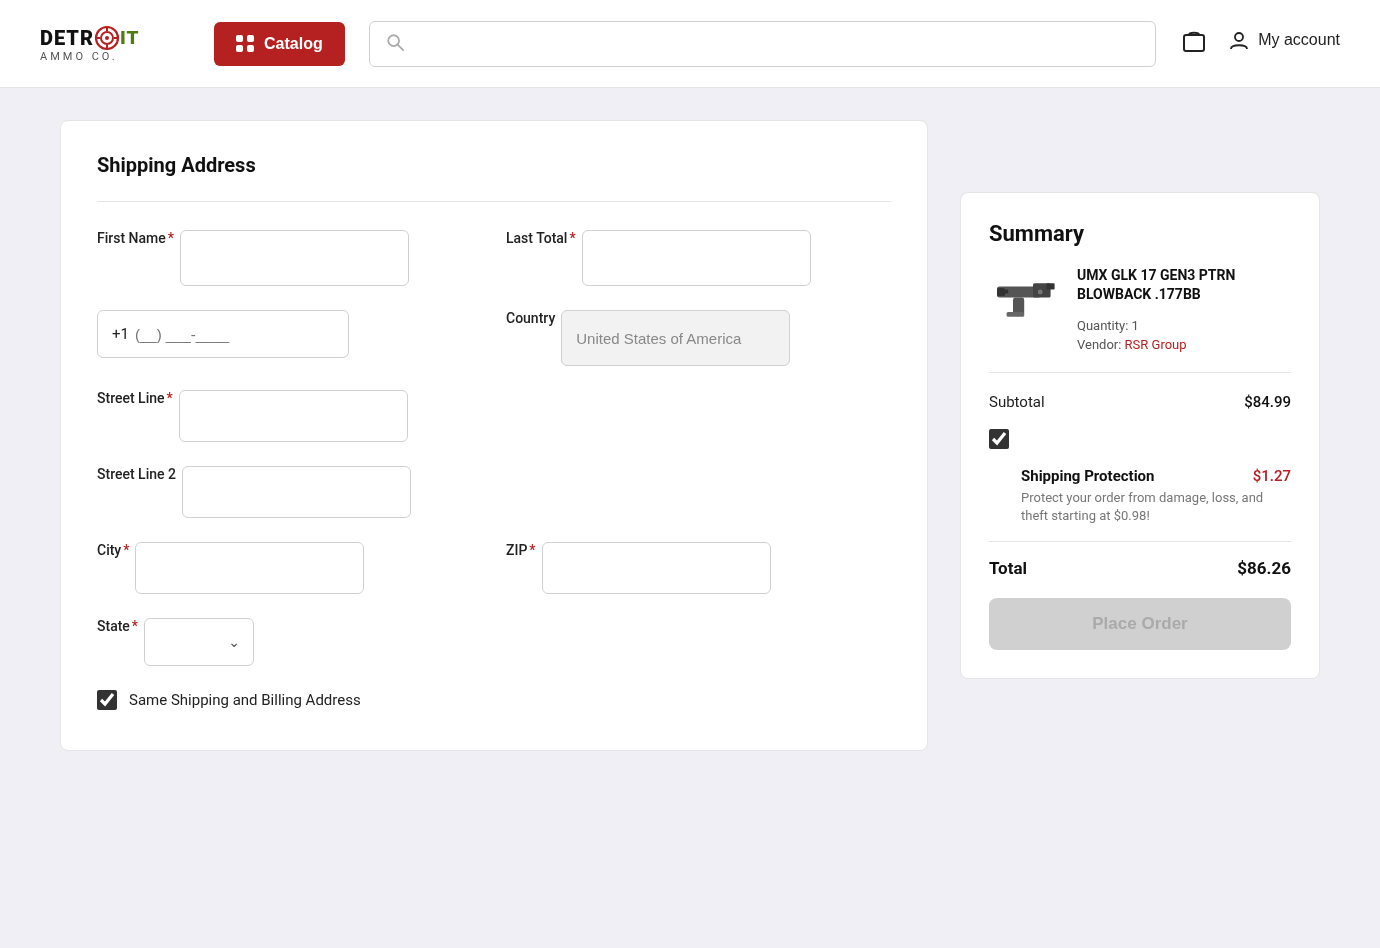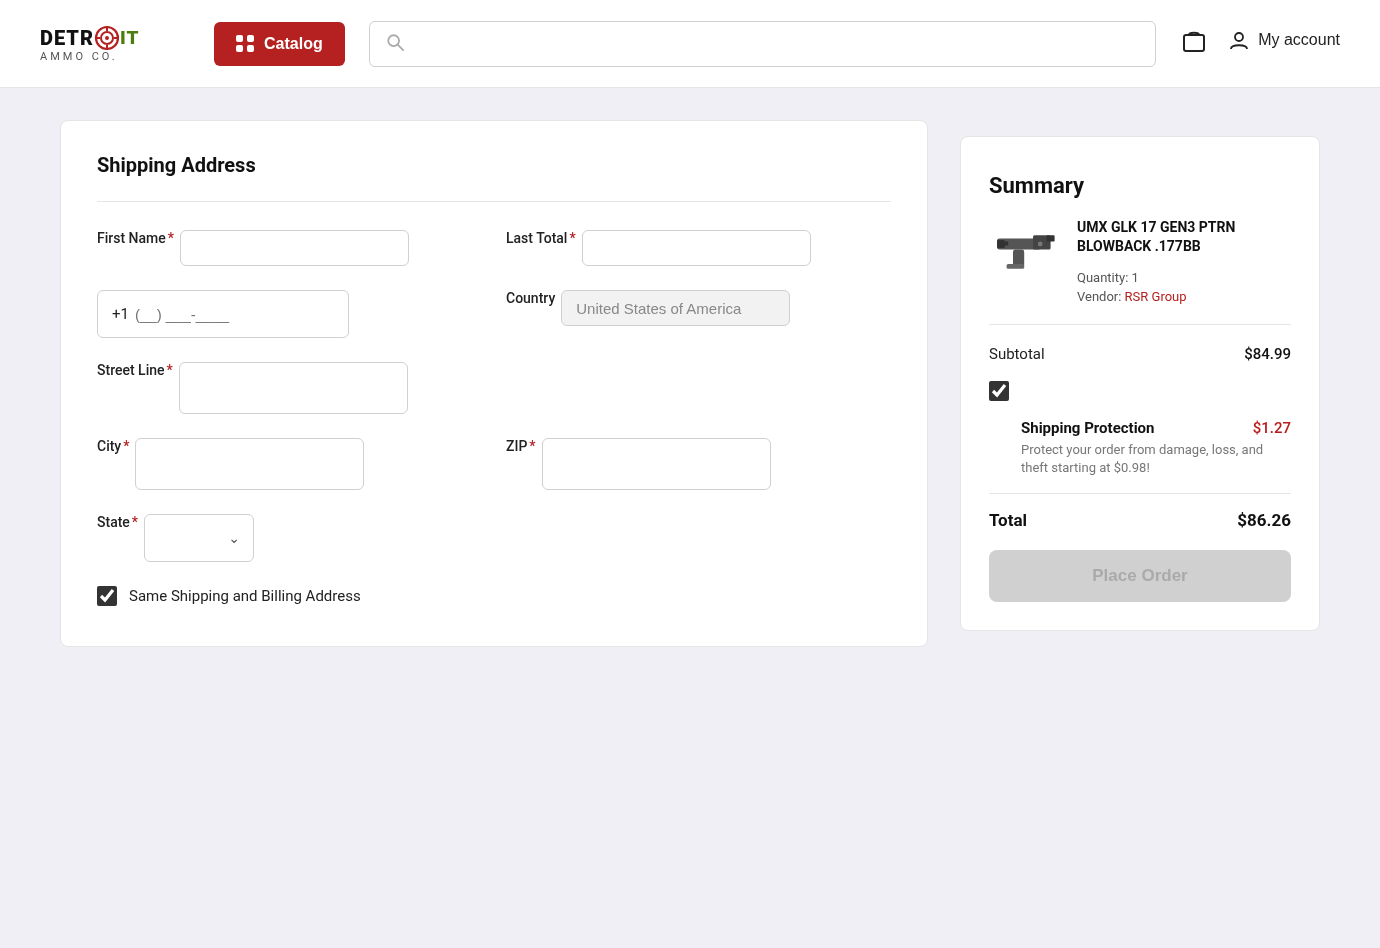--- a/index.html
+++ b/index.html
@@ -149,21 +149,21 @@
       font-weight: 500;
       color: #222;
     }
     .required-star {
       color: #b52020;
       margin-left: 2px;
     }
     .form-input {
       border: 1.5px solid #d0d0d0;
       border-radius: 6px;
-      height: 36px;
+      height: 56px;
       padding: 0 14px;
       font-size: 15px;
       outline: none;
       background: #fff;
       color: #222;
     }
     .form-input.disabled-input {
       background: #f2f2f2;
       color: #888;
       cursor: not-allowed;
@@ -232,21 +232,21 @@
       font-size: 15px;
       color: #222;
     }
     
     .summary-panel {
       width: 360px;
       min-width: 320px;
       background: #fff;
       border-radius: 8px;
       border: 1px solid #e5e5e5;
-      padding: 36px 28px 28px;
+      padding: 28px 28px 28px;
       height: fit-content;
     }
     .summary-title {
       font-size: 22px;
       font-weight: 700;
       margin-bottom: 20px;
       color: #111;
     }
     .product-row {
       display: flex;
@@ -473,20 +473,26 @@
 
     <div class="form-row">
       <div class="form-group full-width">
         <label class="form-label">
           <span>Street Line</span><span class="required-star">*</span>
         </label>
         <input class="form-input" type="text" style="height: 52px;">
       </div>
     </div>
 
+    <div class="form-row">
+      <div class="form-group full-width">
+        <label class="form-label">Street Line 2</label>
+        <input class="form-input" type="text" style="height: 52px;">
+      </div>
+    </div>
 
     <div class="form-row">
       <div class="form-group">
         <label class="form-label">
           <span>City</span><span class="required-star">*</span>
         </label>
         <input class="form-input" type="text" style="height: 52px;">
       </div>
       <div class="form-group">
         <label class="form-label">

